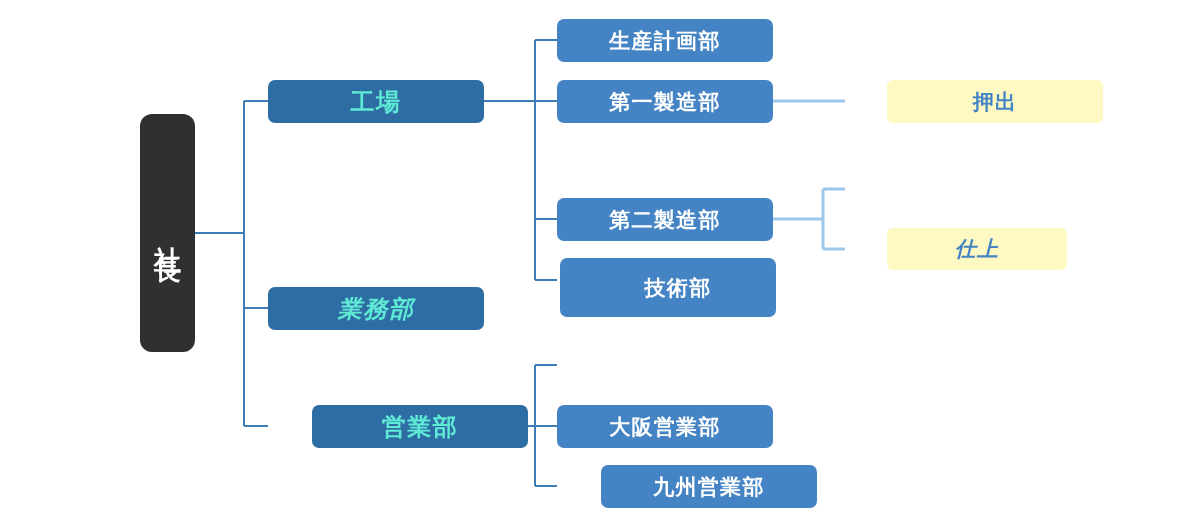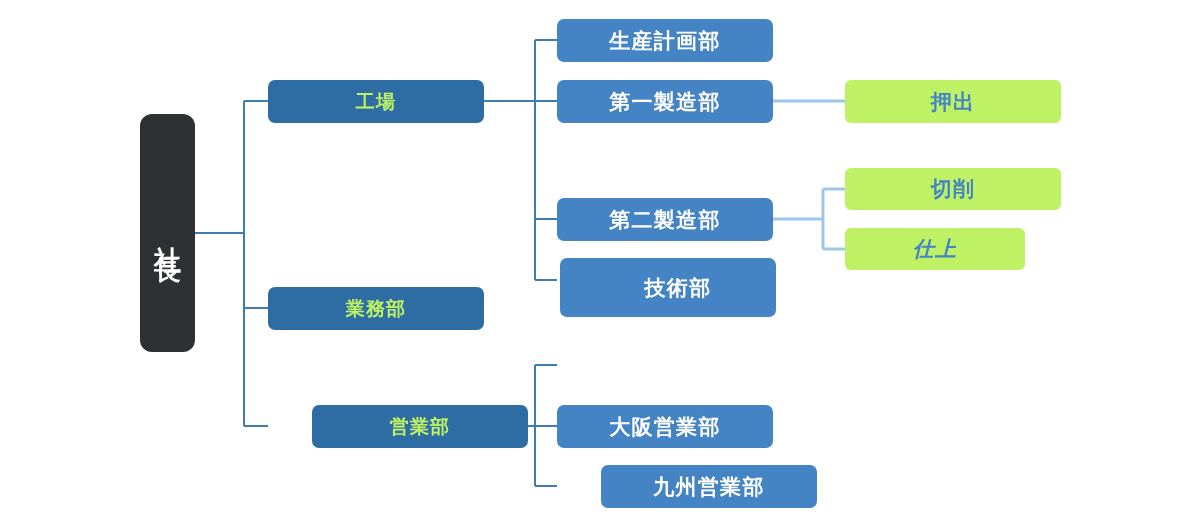--- a/index.html
+++ b/index.html
@@ -42,33 +42,34 @@
     color: #ffffff;
     border-radius: 12px;
     writing-mode: vertical-rl;
     text-orientation: upright;
     font-size: 27px;
     letter-spacing: 0.38em;
     padding-top: 4px;
   }
   .node-l2 {
     background: #2e6da4;
-    color: #bef264;
-    font-size: 19px;
+    color: #5eead4;
+    font-size: 24px;
   }
   .node-l3 {
     background: #4484c4;
     color: #ffffff;
     font-size: 21px;
   }
   .node-l4 {
-    background: #bef264;
+    background: #fef9c3;
     color: #4484c4;
     font-size: 21px;
     border-radius: 6px;
+    margin-left: 42px;
   }
 </style>
 </head>
 <body>
 
 <div id="chart-canvas">
 
   <svg class="conn-svg" viewBox="0 0 1200 528" preserveAspectRatio="none" aria-hidden="true">
 
     <g stroke="#3d7cb5" stroke-width="2" fill="none">
@@ -105,36 +106,35 @@
       <path d="M823,189 L823,249"></path>
       <path d="M823,189 L845,189"></path>
       <path d="M823,249 L845,249"></path>
     </g>
   </svg>
 
   <div class="node node-root" style="left:140px; top:114px; width:55px; height:238px;">社長</div>
 
   <div class="node node-l2" style="left:268px; top:80px; width:216px; height:43px;">工場</div>
 
-  <div class="node node-l2" style="left:268px; top:287px; width:216px; height:43px;">業務部</div>
+  <div class="node node-l2" style="left:268px; top:287px; width:216px; height:43px;font-style:italic;">業務部</div>
 
   <div class="node node-l2" style="left:268px; top:405px; width:216px; height:43px;margin-left:44px;">営業部</div>
 
   <div class="node node-l3" style="left:557px; top:19px; width:216px; height:43px;">生産計画部</div>
 
   <div class="node node-l3" style="left:557px; top:80px; width:216px; height:43px;">第一製造部</div>
 
   <div class="node node-l3" style="left:557px; top:198px; width:216px; height:43px;">第二製造部</div>
 
   <div class="node node-l3" style="left:560px; top:258px; width:216px; height:59px;padding-left:20px;">技術部</div>
 
 
   <div class="node node-l3" style="left:557px; top:405px; width:216px; height:43px;">大阪営業部</div>
 
   <div class="node node-l3" style="left:557px; top:465px; width:216px; height:43px;margin-left:44px;">九州営業部</div>
 
   <div class="node node-l4" style="left:845px; top:80px; width:216px; height:43px;">押出</div>
 
-  <div class="node node-l4" style="left:845px; top:168px; width:216px; height:42px;">切削</div>
 
   <div class="node node-l4" style="left:845px; top:228px; width:180px; height:42px;font-style:italic;">仕上</div>
 
 </div>
 
 </body></html>

